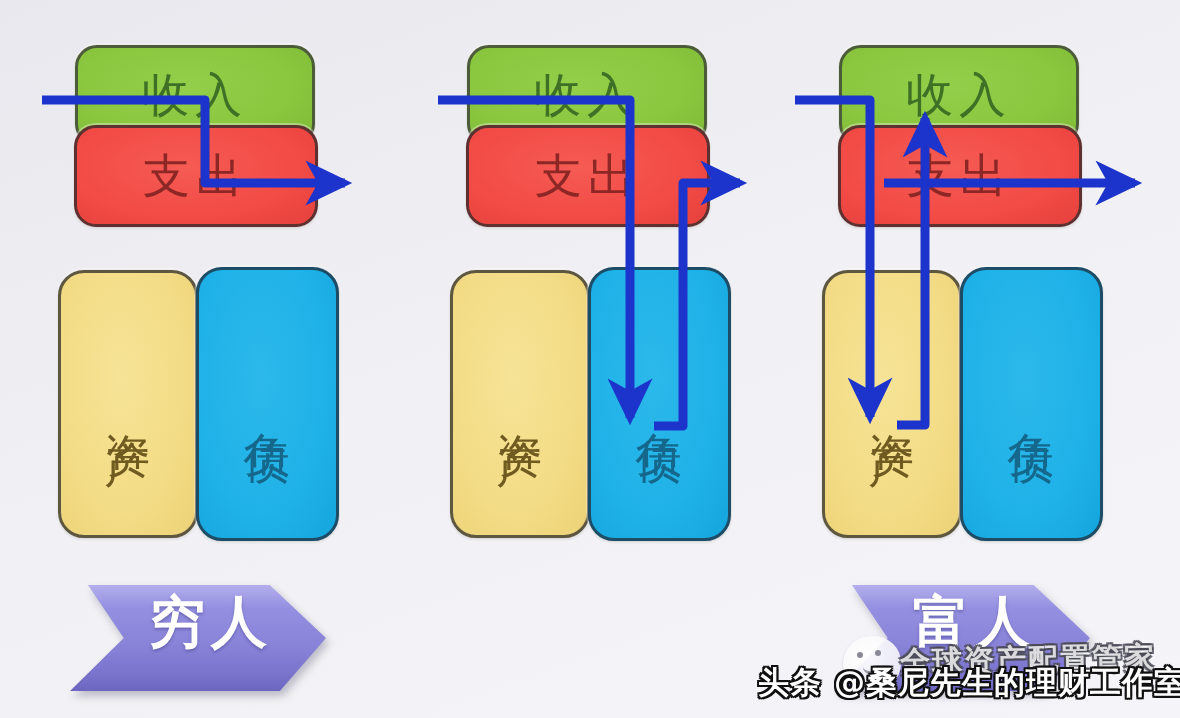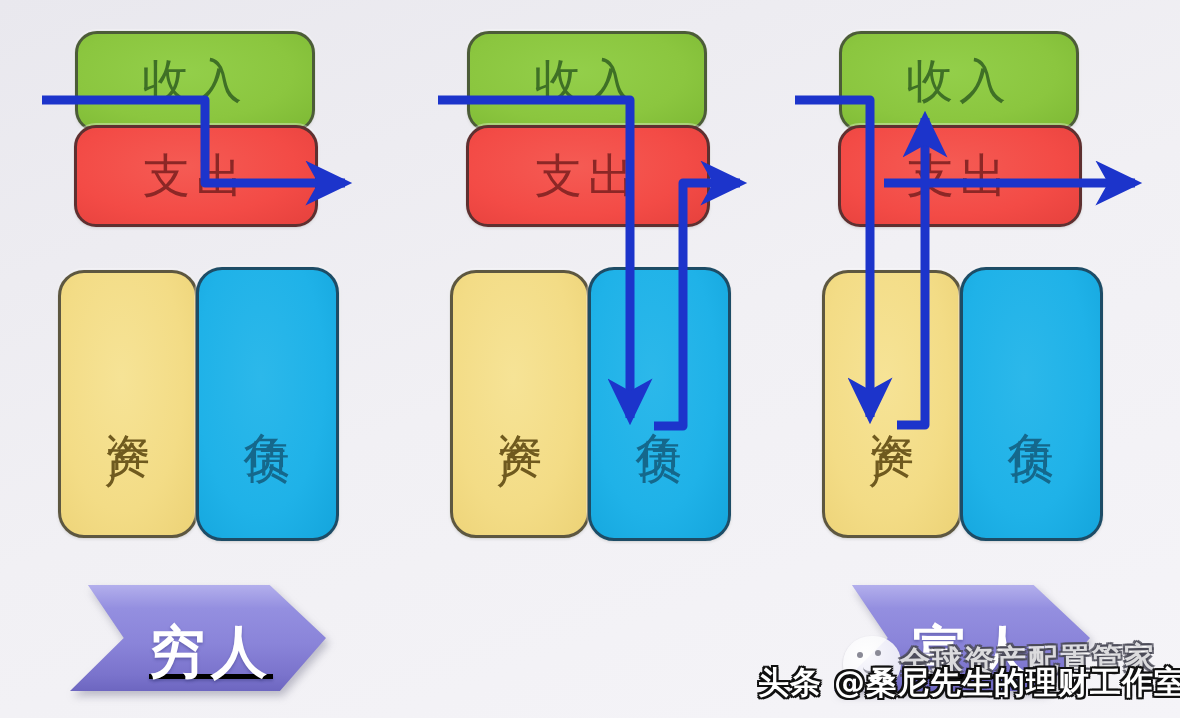--- a/index.html
+++ b/index.html
@@ -9,21 +9,21 @@
     background:linear-gradient(160deg,#e9e8ee 0%,#f1f0f4 50%,#f5f4f8 100%);
   }
   .column{position:absolute;top:0;width:280px;height:718px;}
   .col1{left:58px;} .col2{left:450px;} .col3{left:822px;}
 
   .box{
     position:absolute;display:flex;align-items:center;justify-content:center;
     box-shadow:0 1px 3px rgba(0,0,0,.18), 0 0 0 2px rgba(255,255,255,.35);
   }
   .box-income{
-    left:17px;top:31px;width:234px;height:95px;border-radius:22px;
+    left:17px;top:45px;width:234px;height:95px;border-radius:22px;
     background:radial-gradient(ellipse at 45% 40%, #93cf4a 0%, #8bc63f 60%, #7db934 100%);
     border:3px solid #4c5c38;
   }
   .box-expense{
     left:16px;top:125px;width:238px;height:96px;border-radius:22px;
     background:radial-gradient(ellipse at 45% 40%, #f55b54 0%, #f34b46 60%, #e6413d 100%);
     border:3px solid #5e3030;
   }
   .box-asset{
     left:0;top:270px;width:134px;height:262px;border-radius:26px;
@@ -41,25 +41,24 @@
   .vlabel{
     writing-mode:vertical-rl;text-orientation:upright;
     font-size:46px;font-weight:400;letter-spacing:8px;line-height:1;
   }
   .asset-label{color:#6f5a1f;}
   .liability-label{color:#15688c;}
 
   .banner-wrap{position:absolute;left:12px;top:585px;width:256px;height:106px;
     filter:drop-shadow(3px 5px 4px rgba(80,80,110,.35));}
   .banner{
-    width:100%;height:100%;display:flex;align-items:flex-end;justify-content:center;
+    width:100%;height:100%;display:flex;align-items:flex-start;justify-content:center;
     padding-left:26px;box-sizing:border-box;
     background:linear-gradient(180deg,#b3afec 0%,#948fe0 22%,#8a84d9 55%,#7a73cc 85%,#6d66c0 100%);
     clip-path:polygon(7% 0, 78% 0, 100% 50%, 82% 100%, 0 100%, 21% 50%);
-    text-decoration:underline;
   }
   .banner-label{
     color:#ffffff;font-size:56px;font-weight:700;letter-spacing:6px;
     text-shadow:0 2px 3px rgba(60,60,130,.45);
   }
 
   .arrows{position:absolute;left:0;top:0;z-index:3;pointer-events:none;}
 
   .watermark-brand{
     position:absolute;left:900px;top:640px;z-index:5;

